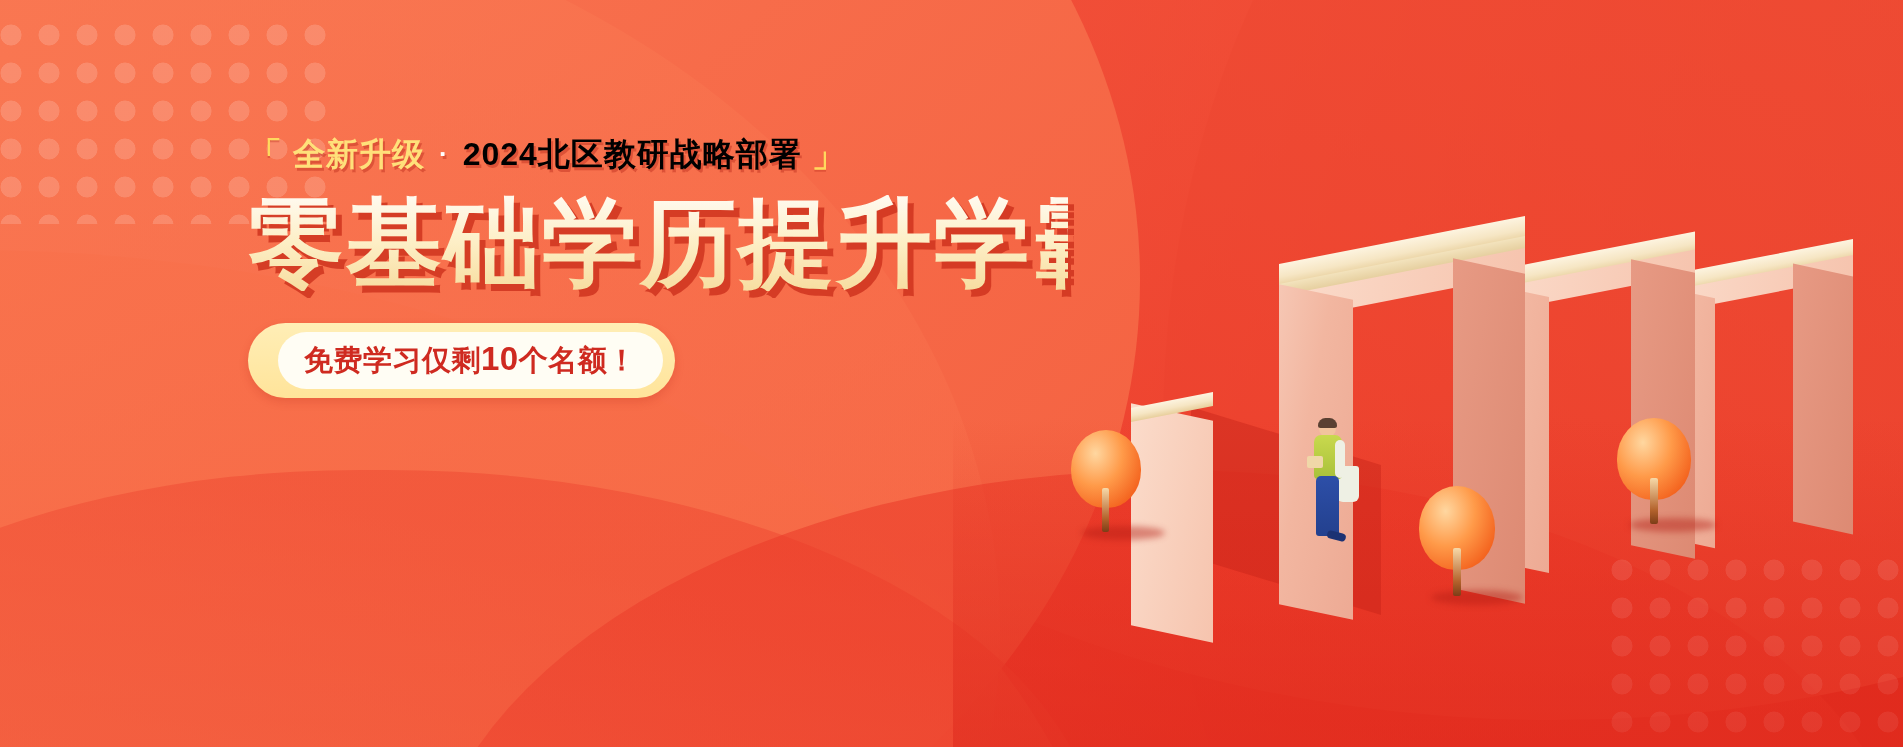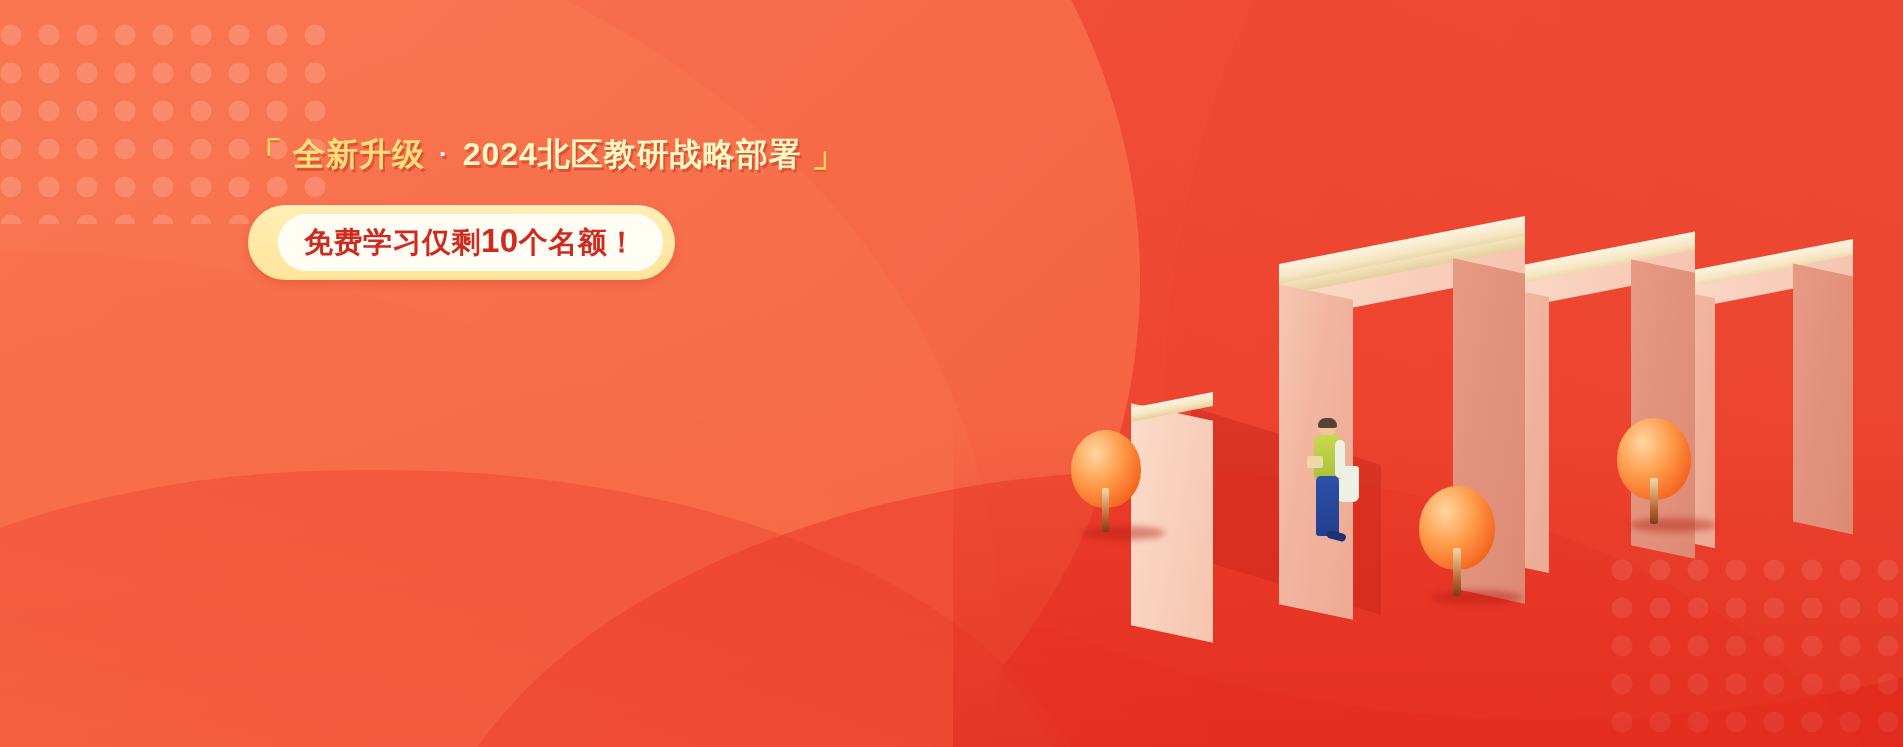--- a/index.html
+++ b/index.html
@@ -153,21 +153,21 @@
   }
   .bracket{
     color:#ffd95e; font-size:34px; font-weight:700;
     text-shadow:0 2px 0 rgba(186,40,26,.35);
   }
   .eyebrow .gold{
     color:#ffe07a;
     text-shadow:2px 3px 0 rgba(189,45,28,.45);
   }
   .eyebrow .white{
-    color:#fef9c3;
+    color:#000000;
     text-shadow:2px 3px 0 rgba(189,45,28,.45);
   }
   .eyebrow .dot{
     color:#ffffff; font-size:26px; padding:0 4px;
     text-shadow:2px 3px 0 rgba(189,45,28,.45);
   }
 
   .headline{
     margin-top:22px;
     font-size:96px; line-height:1;
@@ -283,20 +283,21 @@
   <div class="content">
 
     <div class="eyebrow">
       <span class="bracket">「</span>
       <span class="gold">全新升级</span>
       <span class="dot">·</span>
       <span class="white">2024北区教研战略部署</span>
       <span class="bracket">」</span>
     </div>
 
+    <div class="headline">零基础学历提升学霸班</div>
 
     <div class="pillrow">
       <span class="pill-right">
         <span>免费学习仅剩</span><span class="big">10</span><span>个名额！</span>
       </span>
     </div>
 
   </div>
 </div>
 

